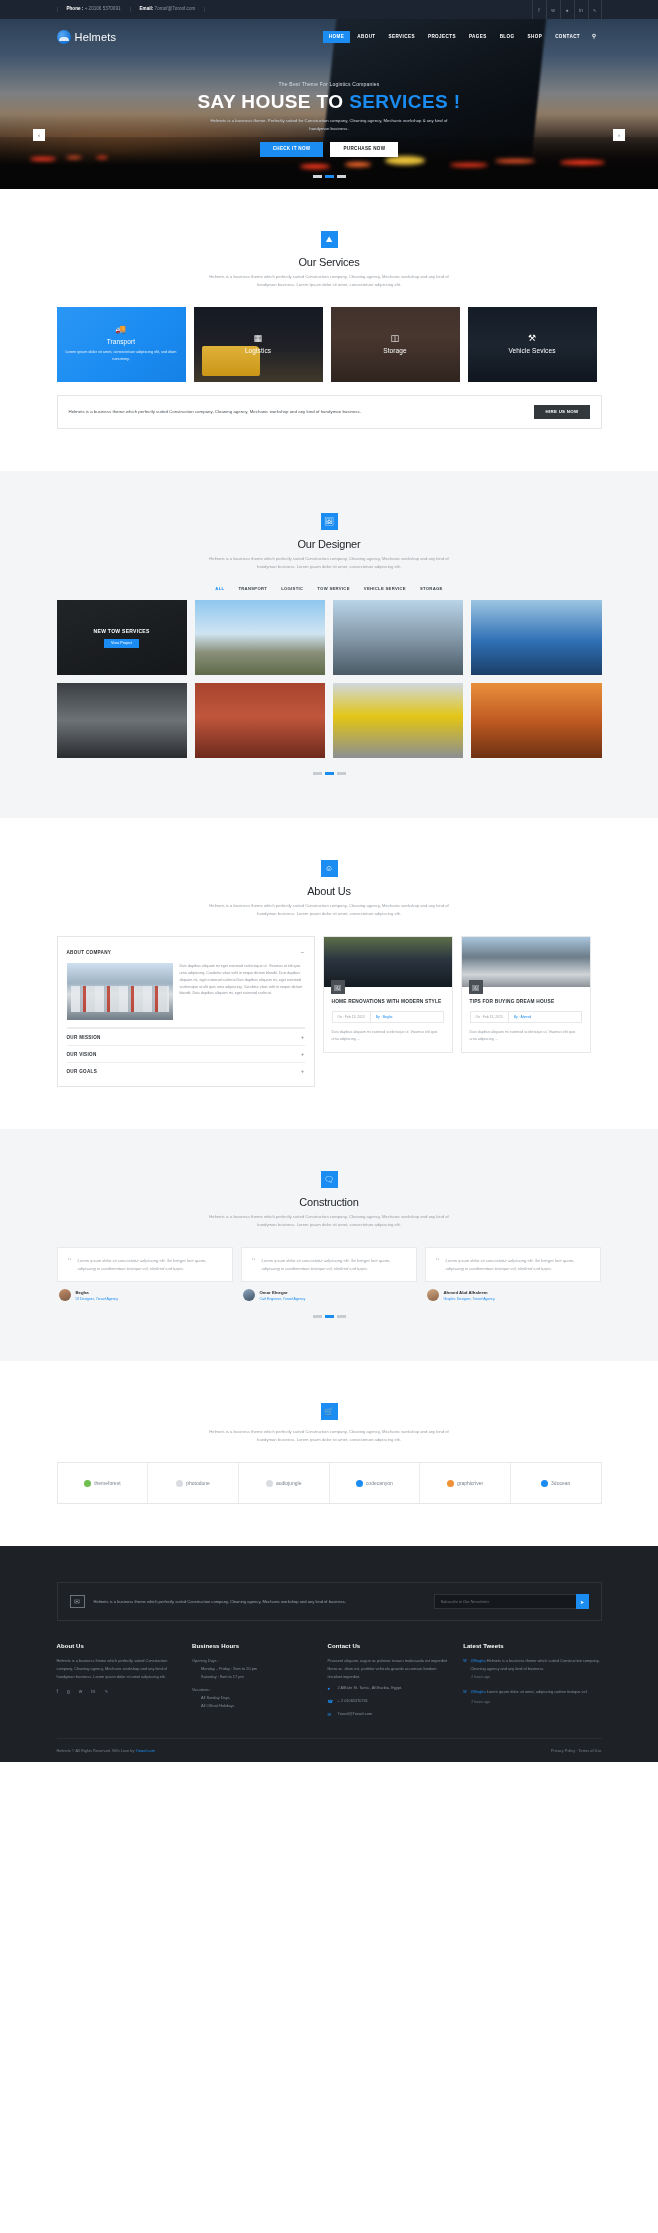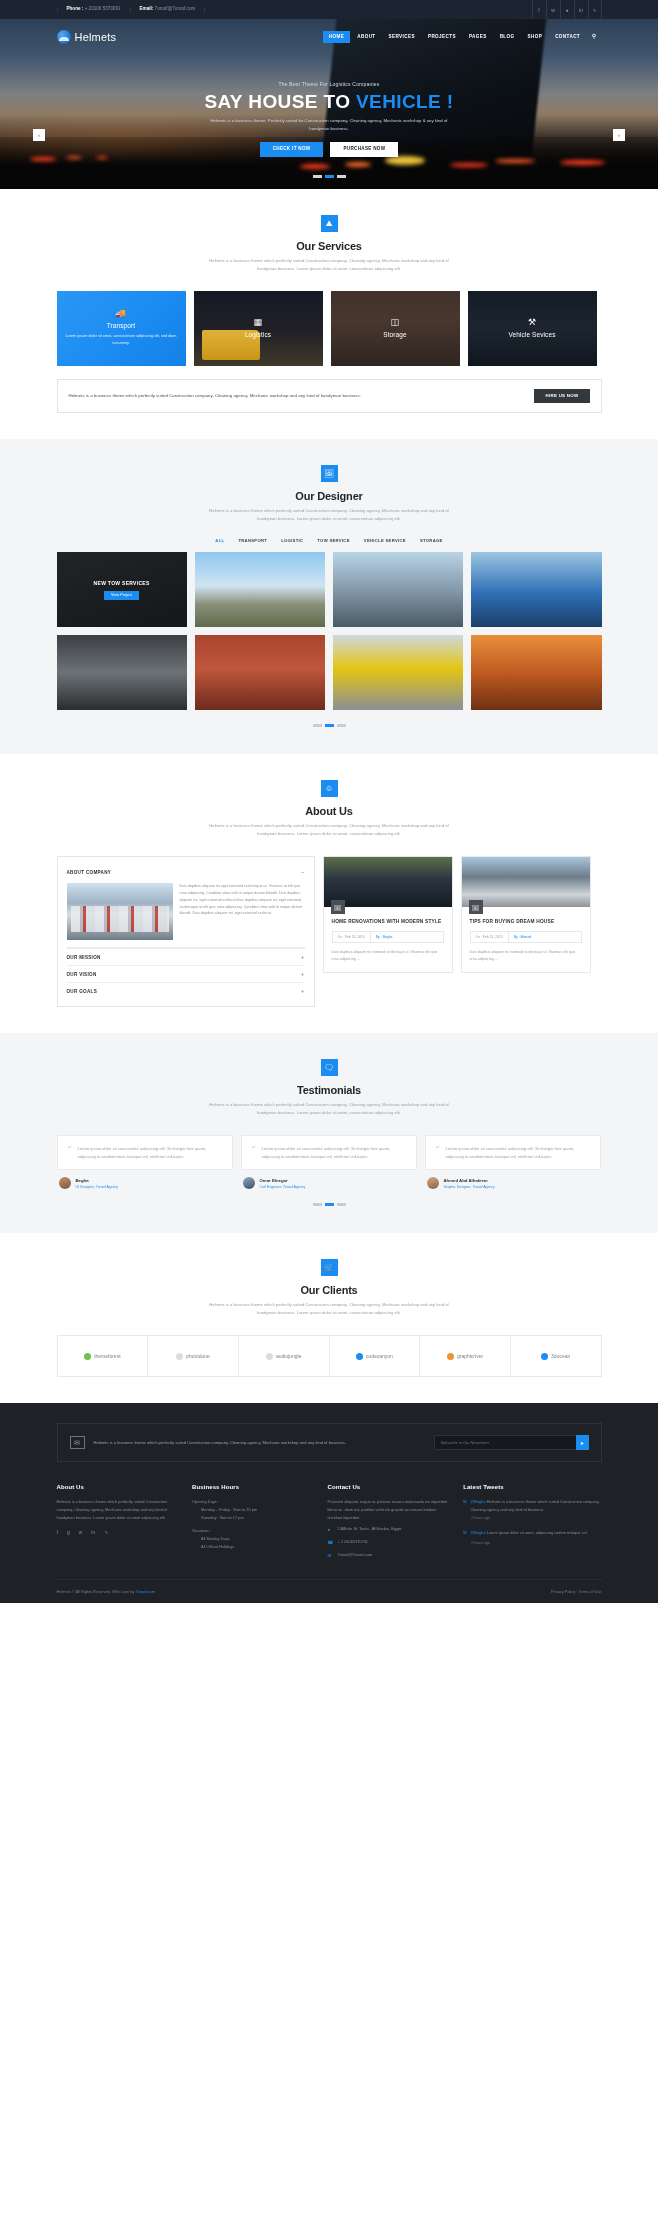--- a/index.html
+++ b/index.html
@@ -2,21 +2,21 @@
 <html><head>
 <meta charset="utf-8">
 <style>
   * { box-sizing: border-box; margin:0; padding:0; }
   body {
     width: 658px; background:#fff;
     font-family: "Liberation Sans", sans-serif;
     color:#555; font-size:6px; -webkit-font-smoothing:antialiased;
   }
   .wrap { width:658px; position:relative; overflow:hidden; }
-  .container { width:545px; margin:0 auto; }
+  .container { width:545px; margin:16px auto; }
 
   
   .topbar {
     height:19px; background:#1b2430; display:flex; align-items:center;
     color:#9aa4b0; font-size:4.6px; position:relative; z-index:6;
   }
   .topbar .container { display:flex; align-items:center; }
   .tb-left { display:flex; }
   .tb-item { padding:0 9px; border-right:1px solid rgba(255,255,255,.10); line-height:1; }
   .tb-item:first-child { border-left:1px solid rgba(255,255,255,.10); }
@@ -104,21 +104,21 @@
   .hero-dots i.on { background:#1b8cf2; }
 
   
   .section { padding:26px 0; }
   .section.grey { background:#f4f5f6; }
   .sec-icon {
     width:17px; height:17px; background:#1b8cf2; color:#fff; margin:0 auto 8px;
     display:flex; align-items:center; justify-content:center; font-size:8px;
   }
   .sec-title {
-    text-align:center; font-size:11px; font-weight:bold; color:#22262b; letter-spacing:-.2px;
+    text-align:center; font-size:11px; font-weight:normal; color:#22262b; letter-spacing:-.2px;
     margin-bottom:5px;
   }
   .sec-desc {
     width:255px; margin:0 auto; text-align:center; color:#9aa0a6;
     font-size:4.2px; line-height:1.85;
   }
 
   
   .svc-row { display:flex; gap:8px; margin-top:18px; }
   .svc {
@@ -344,21 +344,21 @@
         </nav>
       </div>
     </div>
 
     <div class="hero-arrow left">‹</div>
     <div class="hero-arrow right">›</div>
 
     <div class="hero-body">
       <div class="hero-sub">The Best Theme For Logistics Companies</div>
       <div class="hero-title">
-        <span>SAY HOUSE TO </span><span class="accent">VEHICLE !</span>
+        <span>SAY HOUSE TO </span><span class="accent">SERVICES !</span>
       </div>
       <div class="hero-desc">Helmets is a business theme. Perfectly suited for Construction company, Cleaning agency, Mechanic workshop &amp; any kind of handyman business.</div>
       <div class="hero-btns">
         <a class="btn-primary">CHECK IT NOW</a>
         <a class="btn-white">PURCHASE NOW</a>
       </div>
     </div>
     <div class="hero-dots">
       <i></i><i class="on"></i><i></i>
     </div>
@@ -512,21 +512,21 @@
             <div class="blog-text">Duis dapibus aliquam mi euismod scelerisque ut. Vivamus elit quis urna adipiscing ...</div>
           </div>
         </div>
       </div>
     </div>
   </div>
 
   <div class="section grey">
     <div class="container">
       <div class="sec-icon">🗨</div>
-      <div class="sec-title">Testimonials</div>
+      <div class="sec-title">Construction</div>
       <div class="sec-desc">Helmets is a business theme which perfectly suited Construction company, Cleaning agency, Mechanic workshop and any kind of handyman business. Lorem ipsum dolor sit amet, consectetuer adipiscing elit.</div>
 
       <div class="tst-row">
         <div class="tst">
           <div class="tst-card">
             <div class="tst-q">“</div>
             <div class="tst-text">Lorem ipsum dolor sit consectetur adipiscing elit. Se Integer lore quam, adipiscing in condimentum tristique vel, eleifend sed turpis.</div>
           </div>
           <div class="tst-person">
             <div class="tst-av"></div>
@@ -566,21 +566,20 @@
 
       <div class="tst-dots">
         <i></i><i class="on"></i><i></i>
       </div>
     </div>
   </div>
 
   <div class="section">
     <div class="container">
       <div class="sec-icon">🛒</div>
-      <div class="sec-title">Our Clients</div>
       <div class="sec-desc">Helmets is a business theme which perfectly suited Construction company, Cleaning agency, Mechanic workshop and any kind of handyman business. Lorem ipsum dolor sit amet, consectetuer adipiscing elit.</div>
 
       <div class="clients">
         <div class="client">
           <span class="dot green"></span>
           <span>themeforest</span>
         </div>
         <div class="client">
           <span class="dot"></span>
           <span>photodune</span>

